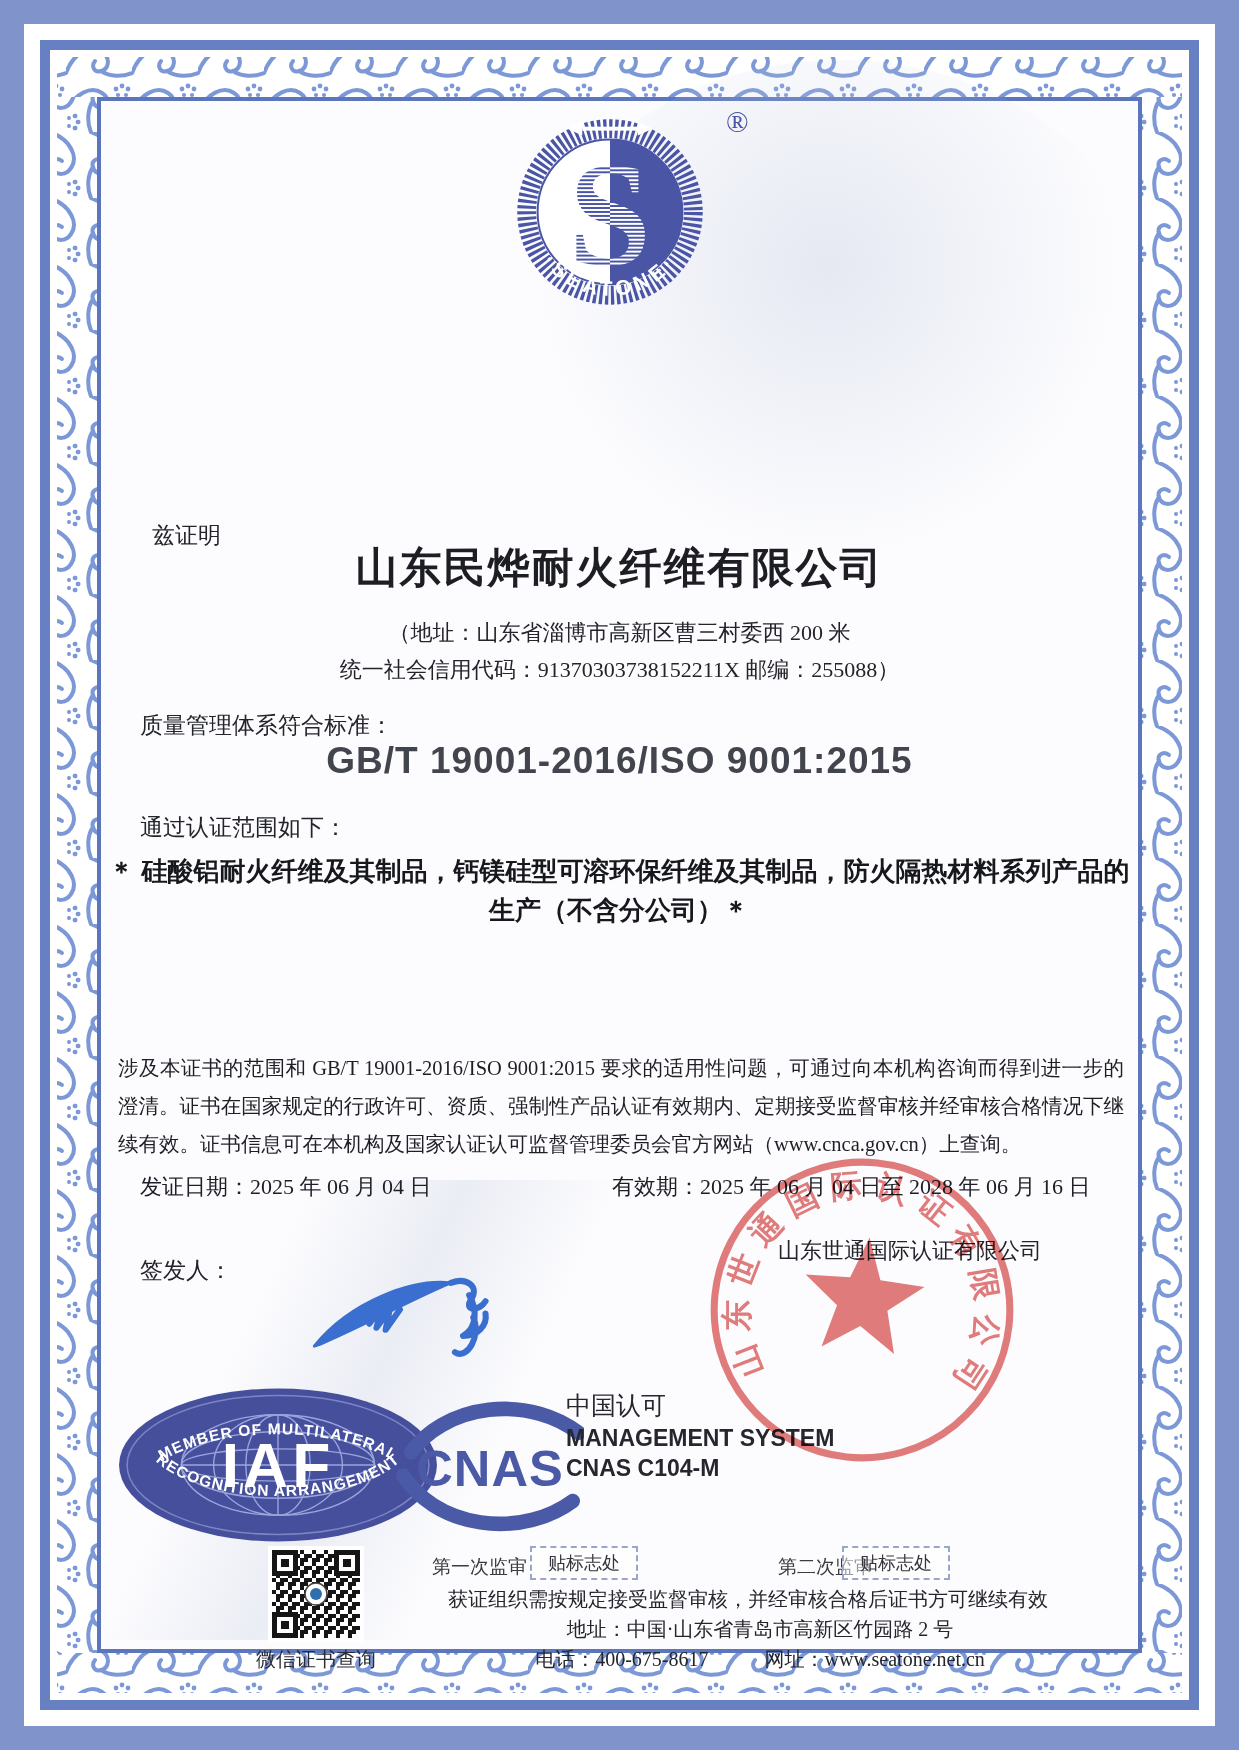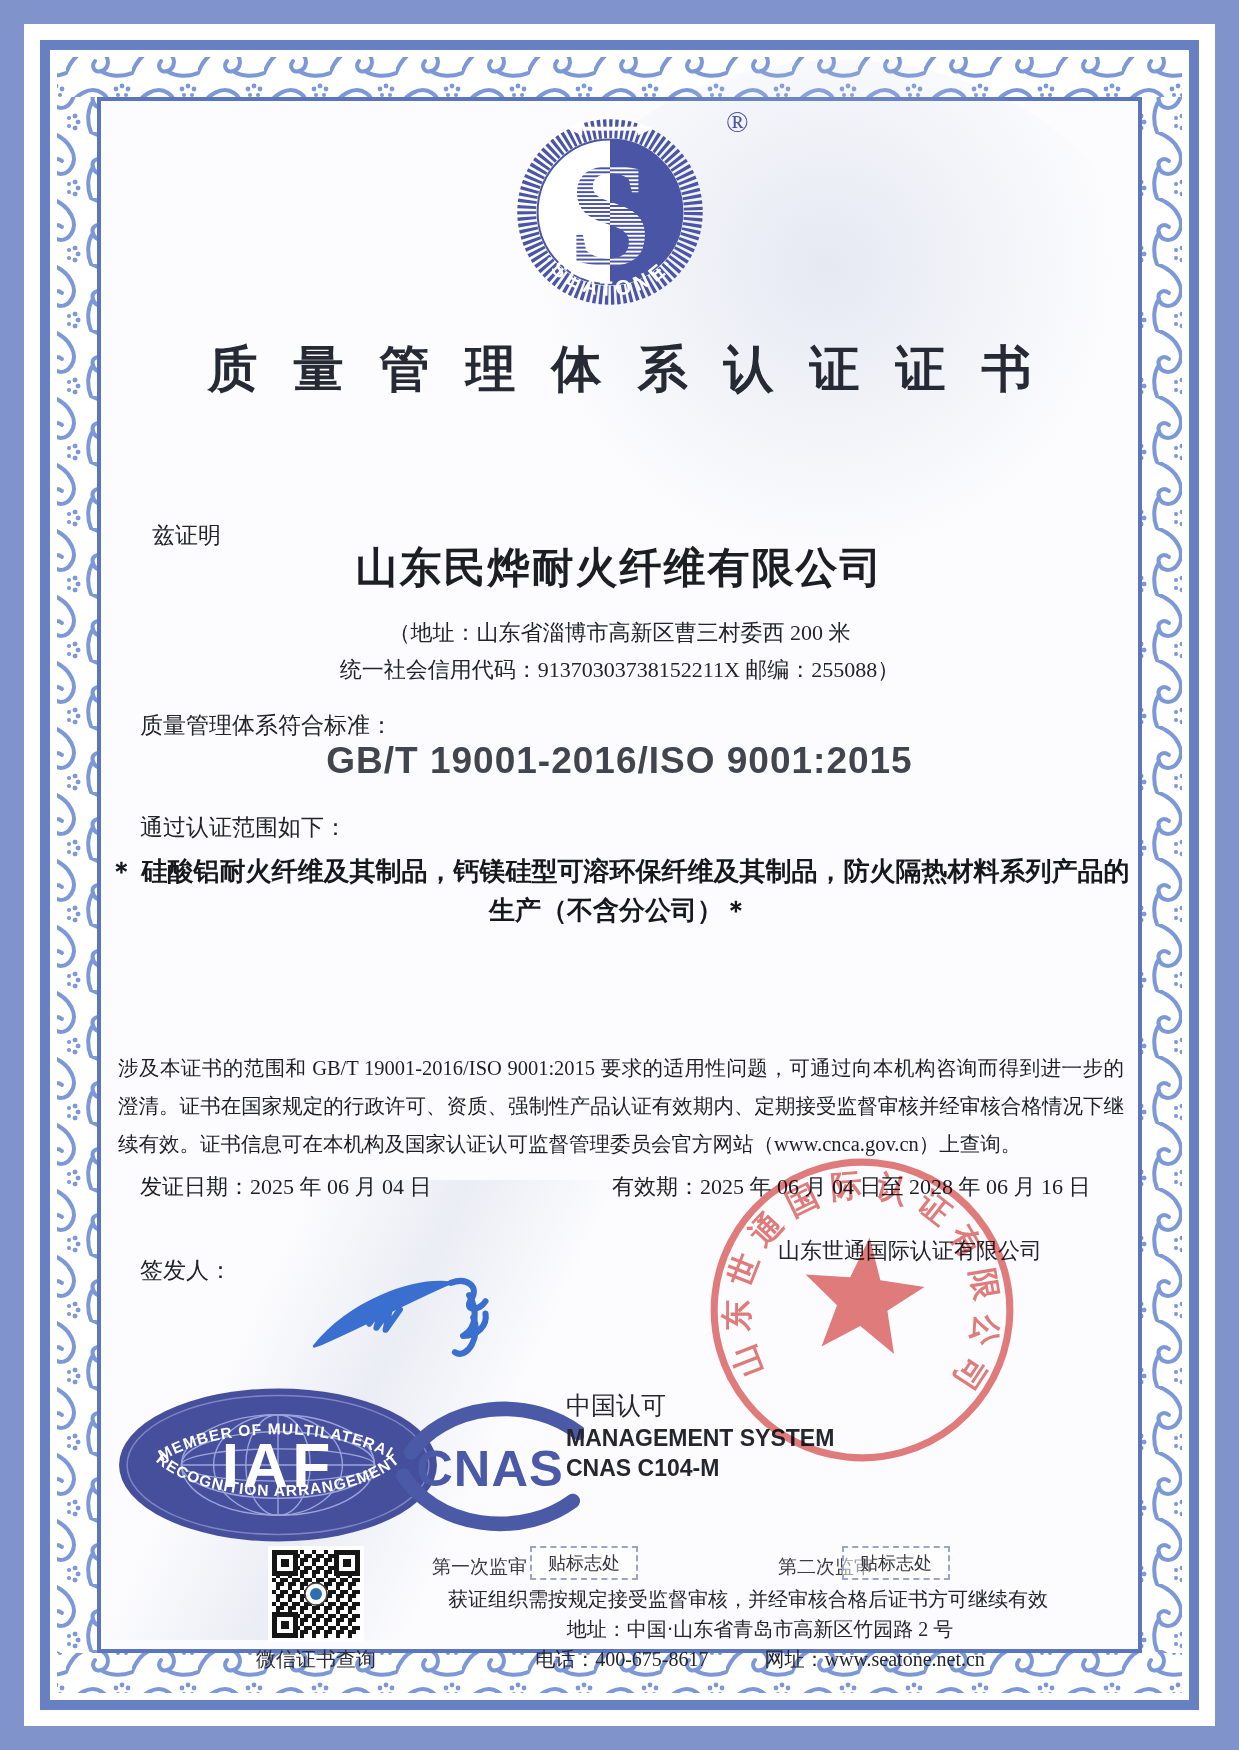--- a/index.html
+++ b/index.html
@@ -124,21 +124,20 @@
     </g>
     <polygon points="112,41 127,34 127,48" fill="#ffffff"></polygon>
     <polygon points="198,41 183,34 183,48" fill="#ffffff"></polygon>
     <rect x="127" y="39" width="56" height="4" fill="#ffffff"></rect>
     <text font-size="21" font-weight="700" letter-spacing="5" fill="#ffffff" font-family="Liberation Sans,sans-serif">
       <textPath href="#bArc" startOffset="50%" text-anchor="middle">·SEATONE·</textPath>
     </text>
     <text x="272" y="44" font-size="30" fill="#4a55a5">®</text>
   </svg>
 
-  <div class="abs ctr title">质量管理体系认证证书</div>
 
   <div class="abs hereby">兹证明</div>
   <div class="abs ctr company">山东民烨耐火纤维有限公司</div>
   <div class="abs ctr addr1">（地址：山东省淄博市高新区曹三村委西 200 米</div>
   <div class="abs ctr addr2">统一社会信用代码：91370303738152211X 邮编：255088）</div>
   <div class="abs stdlabel">质量管理体系符合标准：</div>
   <div class="abs ctr standard">GB/T 19001-2016/ISO 9001:2015</div>
   <div class="abs scopelabel">通过认证范围如下：</div>
   <div class="abs scope">＊ 硅酸铝耐火纤维及其制品，钙镁硅型可溶环保纤维及其制品，防火隔热材料系列产品的生产（不含分公司）＊</div>
   <p class="abs note">涉及本证书的范围和 GB/T 19001-2016/ISO 9001:2015 要求的适用性问题，可通过向本机构咨询而得到进一步的澄清。证书在国家规定的行政许可、资质、强制性产品认证有效期内、定期接受监督审核并经审核合格情况下继续有效。证书信息可在本机构及国家认证认可监督管理委员会官方网站（www.cnca.gov.cn）上查询。</p>

